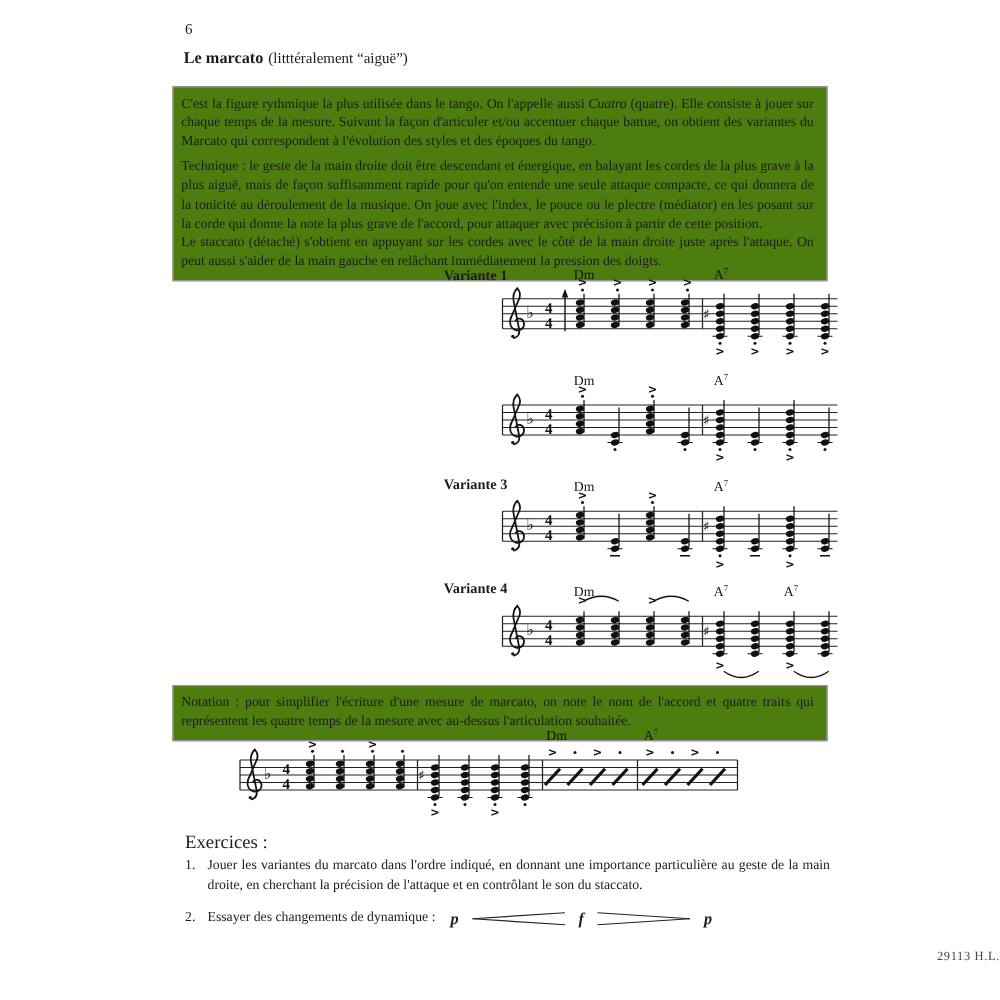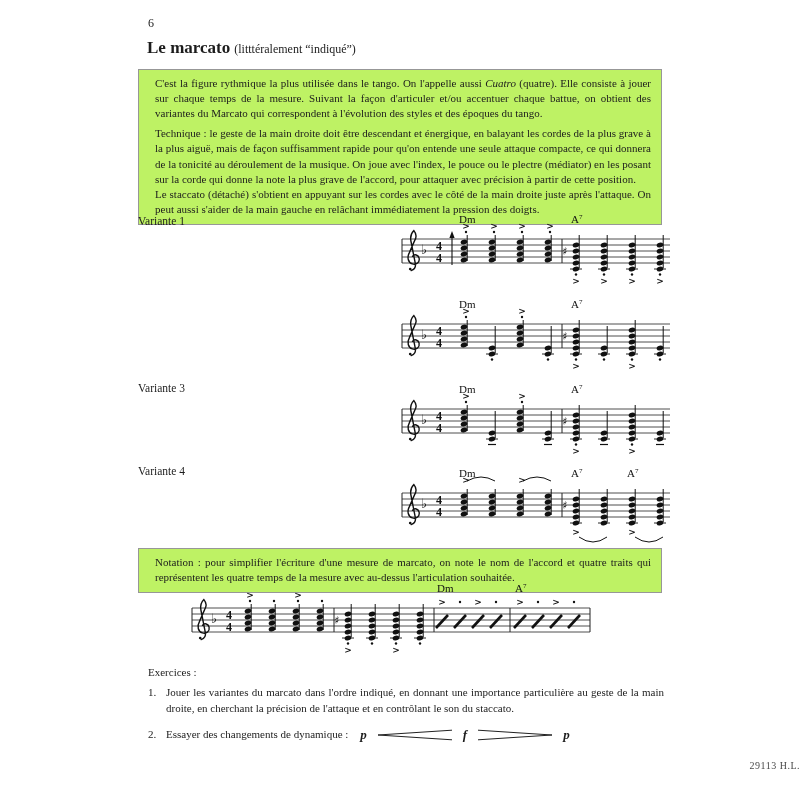--- a/index.html
+++ b/index.html
@@ -1,53 +1,53 @@
 <!DOCTYPE html>
 <html><head>
 <meta charset="utf-8">
 <style>
   html,body{margin:0;padding:0}
   body{width:800px;height:800px;background:#ffffff;position:relative;
        font-family:"Liberation Serif",serif;color:#1c1c1c;overflow:hidden}
   .pagenum{position:absolute;left:148px;top:16px;font-size:12px}
   .title{position:absolute;left:147px;top:38px;font-size:12px}
-  .t-main{font-weight:bold;font-size:17px}
+  .t-main{font-weight:bold;font-size:13px}
   .t-sub{font-size:12px;margin-left:4px}
   .box{position:absolute;left:138px;width:524px;border:1px solid #979797;
-       box-sizing:border-box;padding:6px 10px 7px 16px;font-size:11px;
-       line-height:15.2px;text-align:justify;background:#bef264}
+       box-sizing:border-box;padding:6px 10px 7px 6px;font-size:11px;
+       line-height:15.2px;text-align:justify;background:#4d7c0f}
   .box p{margin:0}
   .box p.gap{margin-top:4.5px}
   .intro{top:69px}
   .notation{top:548px}
   .variant{position:absolute;left:138px;width:268px;font-size:11px;
            line-height:15px;text-align:justify}
-  .vlabel{font-weight:normal;font-size:11.5px;margin-bottom:2px;text-align:left}
+  .vlabel{font-weight:bold;font-size:11.5px;margin-bottom:2px;text-align:right}
   .staff{position:absolute;left:400px}
   #staff-notation{left:190px}
-  .ex-head{position:absolute;left:148px;top:666px;font-size:11px}
+  .ex-head{position:absolute;left:148px;top:666px;font-size:15px}
   .ex-item{position:absolute;left:148px;width:516px;display:flex;
            font-size:11px;line-height:15.5px}
   .ex-item .num{width:18px;flex:none}
   .ex-item .etext{text-align:justify}
   .ex2 .etext{text-align:center;white-space:nowrap}
   .dyn{display:flex;align-items:center;gap:9px;margin-left:12px}
   .dl{font-weight:bold;font-style:italic;font-size:13px}
   .footer{position:absolute;left:0;right:0;top:760px;text-align:right;
           font-size:10px;color:#4a4a4a;letter-spacing:.5px}
   i{font-style:italic}
   b{font-weight:normal}
 </style>
 </head>
 <body>
 
 <div class="pagenum">6</div>
 
 <div class="title">
-  <span class="t-main">Le marcato</span><span class="t-sub">(litttéralement “indiqué”)</span>
+  <span class="t-main">Le marcato</span><span class="t-sub">(litttéralement “aiguë”)</span>
 </div>
 
 <div class="box intro">
   <p><span>C'est la figure rythmique la plus utilisée dans le tango. On l'appelle aussi </span><i>Cuatro</i><span> (quatre). Elle consiste à jouer sur chaque temps de la mesure. Suivant la façon d'articuler et/ou accentuer chaque battue, on obtient des variantes du Marcato qui correspondent à l'évolution des styles et des époques du tango.</span></p>
   <p class="gap"><b>Technique</b><span> : le geste de la main droite doit être descendant et énergique, en balayant les cordes de la plus grave à la plus aiguë, mais de façon suffisamment rapide pour qu'on entende une seule attaque compacte, ce qui donnera de la tonicité au déroulement de la musique. On joue avec l'index, le pouce ou le plectre (médiator) en les posant sur la corde qui donne la note la plus grave de l'accord, pour attaquer avec précision à partir de cette position.</span></p>
   <p>Le staccato (détaché) s'obtient en appuyant sur les cordes avec le côté de la main droite juste après l'attaque. On peut aussi s'aider de la main gauche en relâchant immédiatement la pression des doigts.</p>
 </div>
 
 <div class="variant" style="top:214px">
   <div class="vlabel">Variante 1</div>

